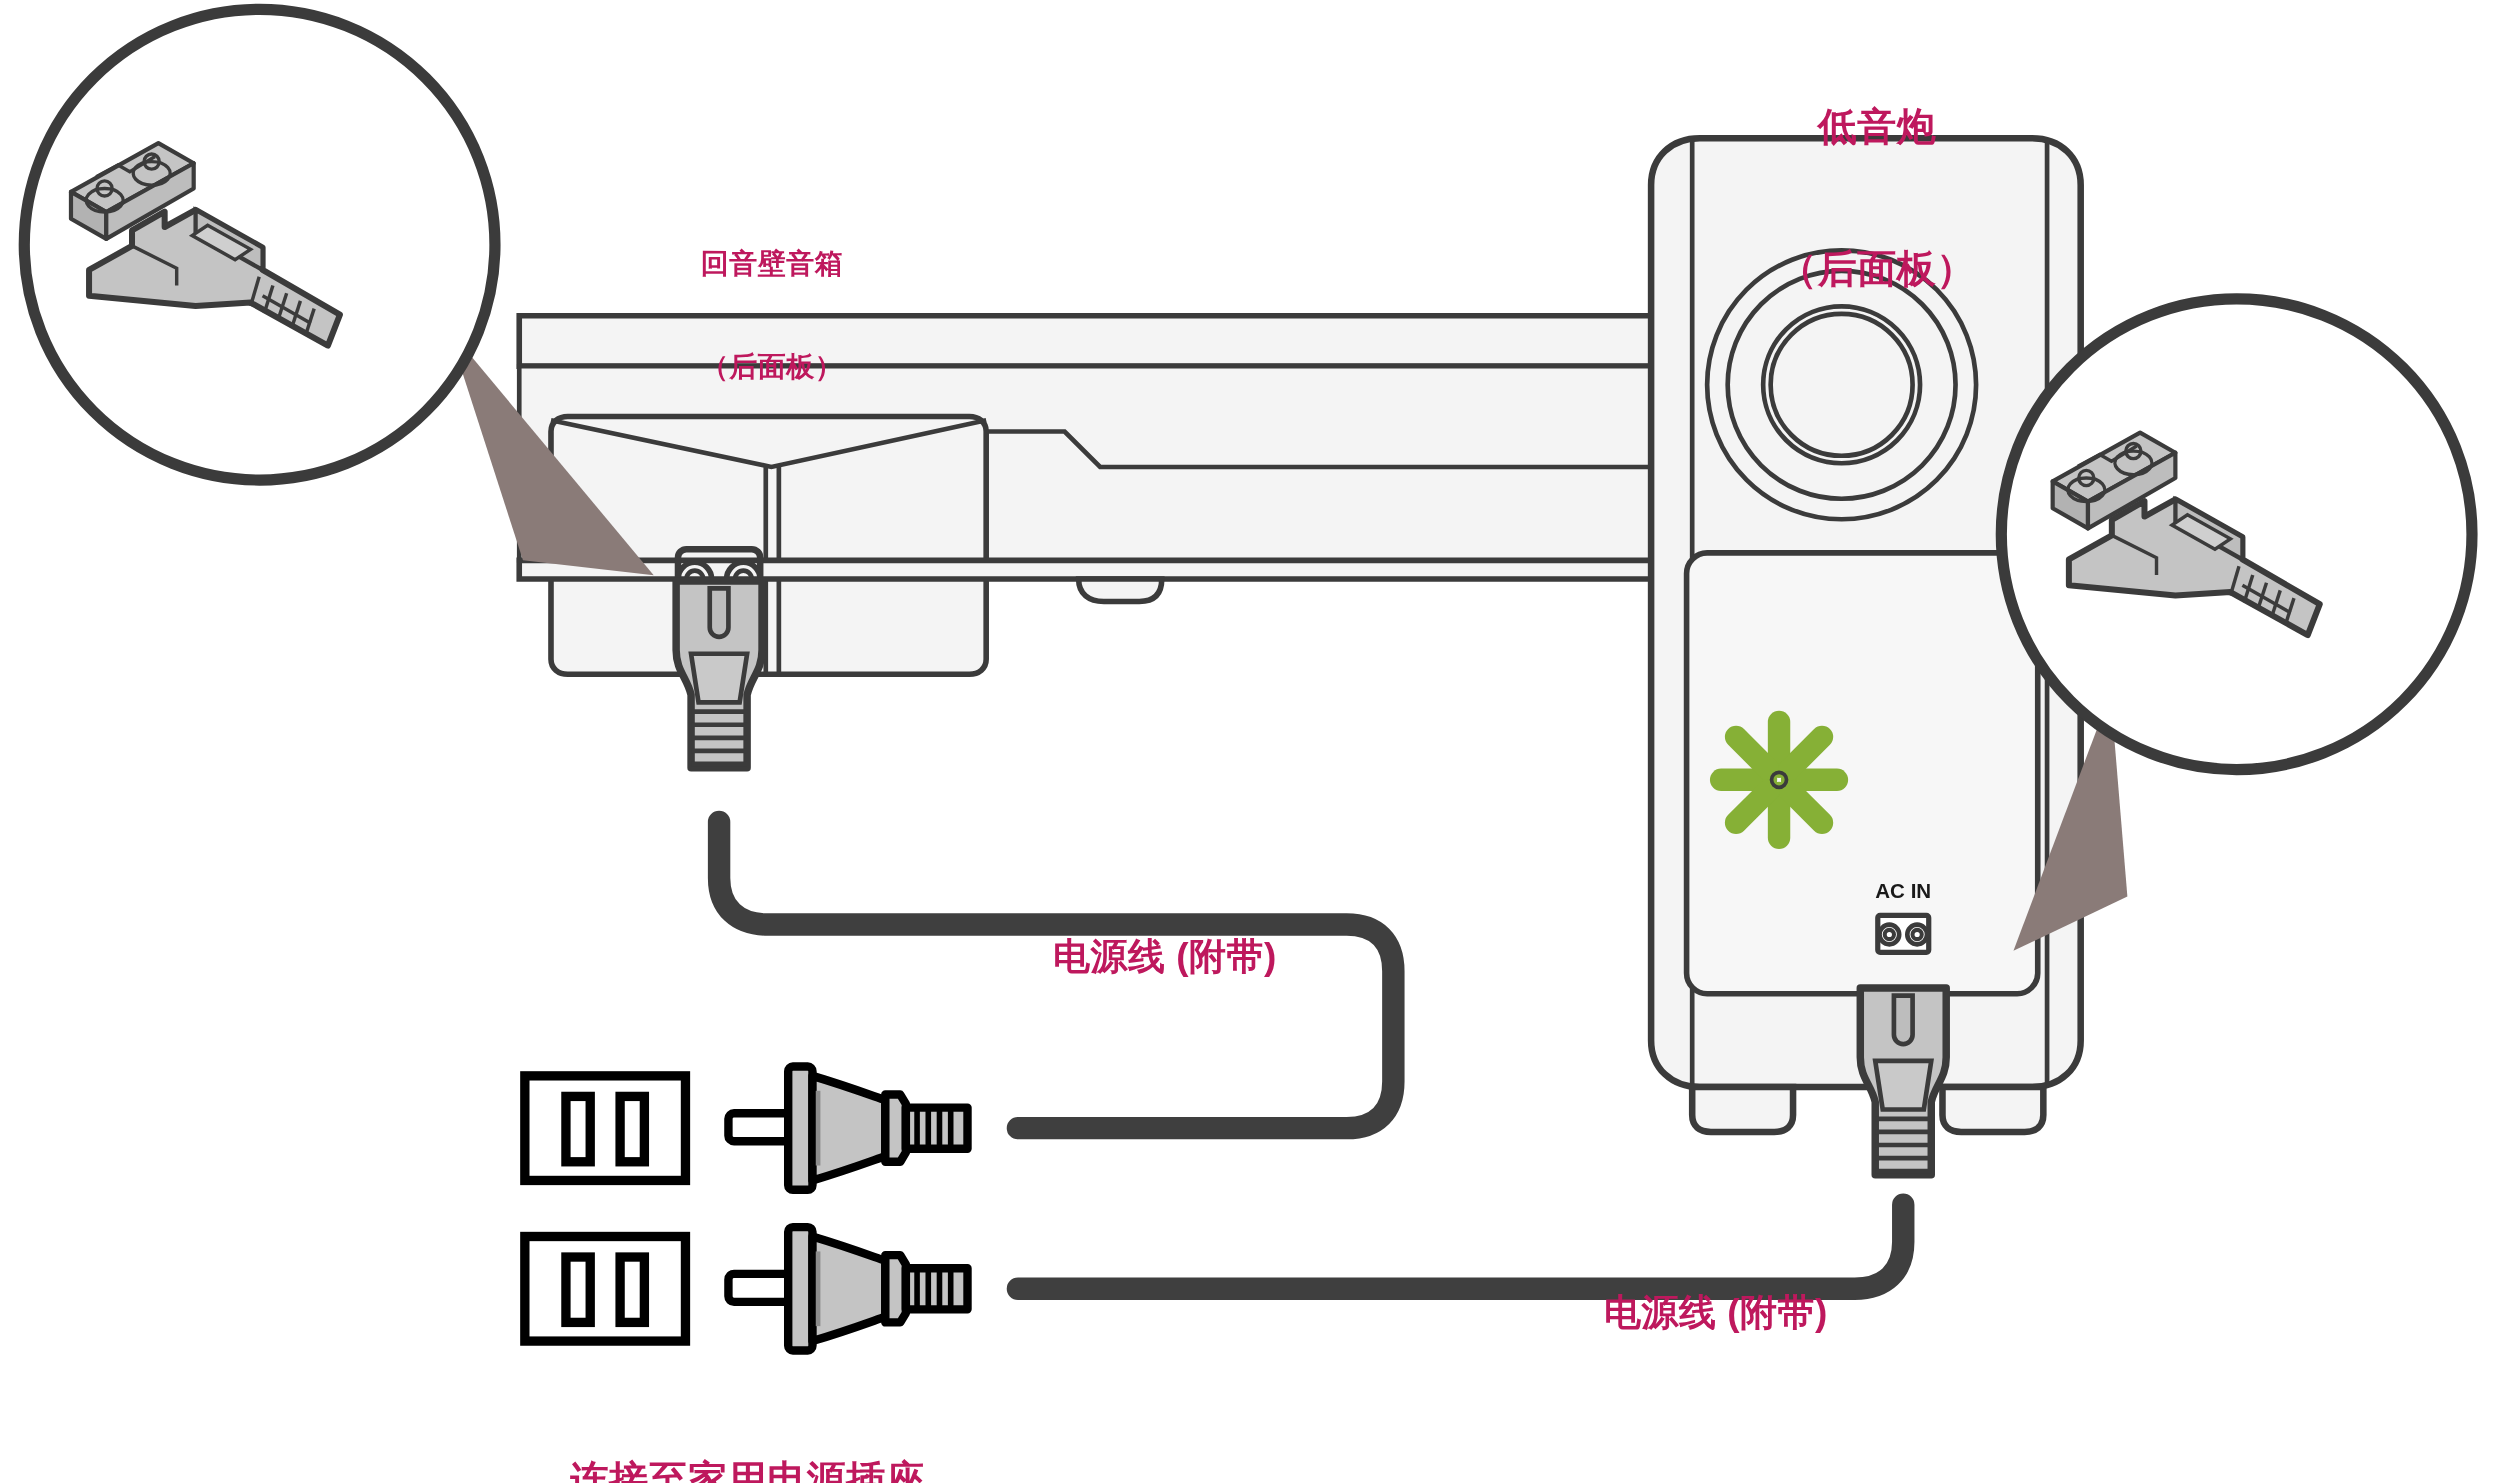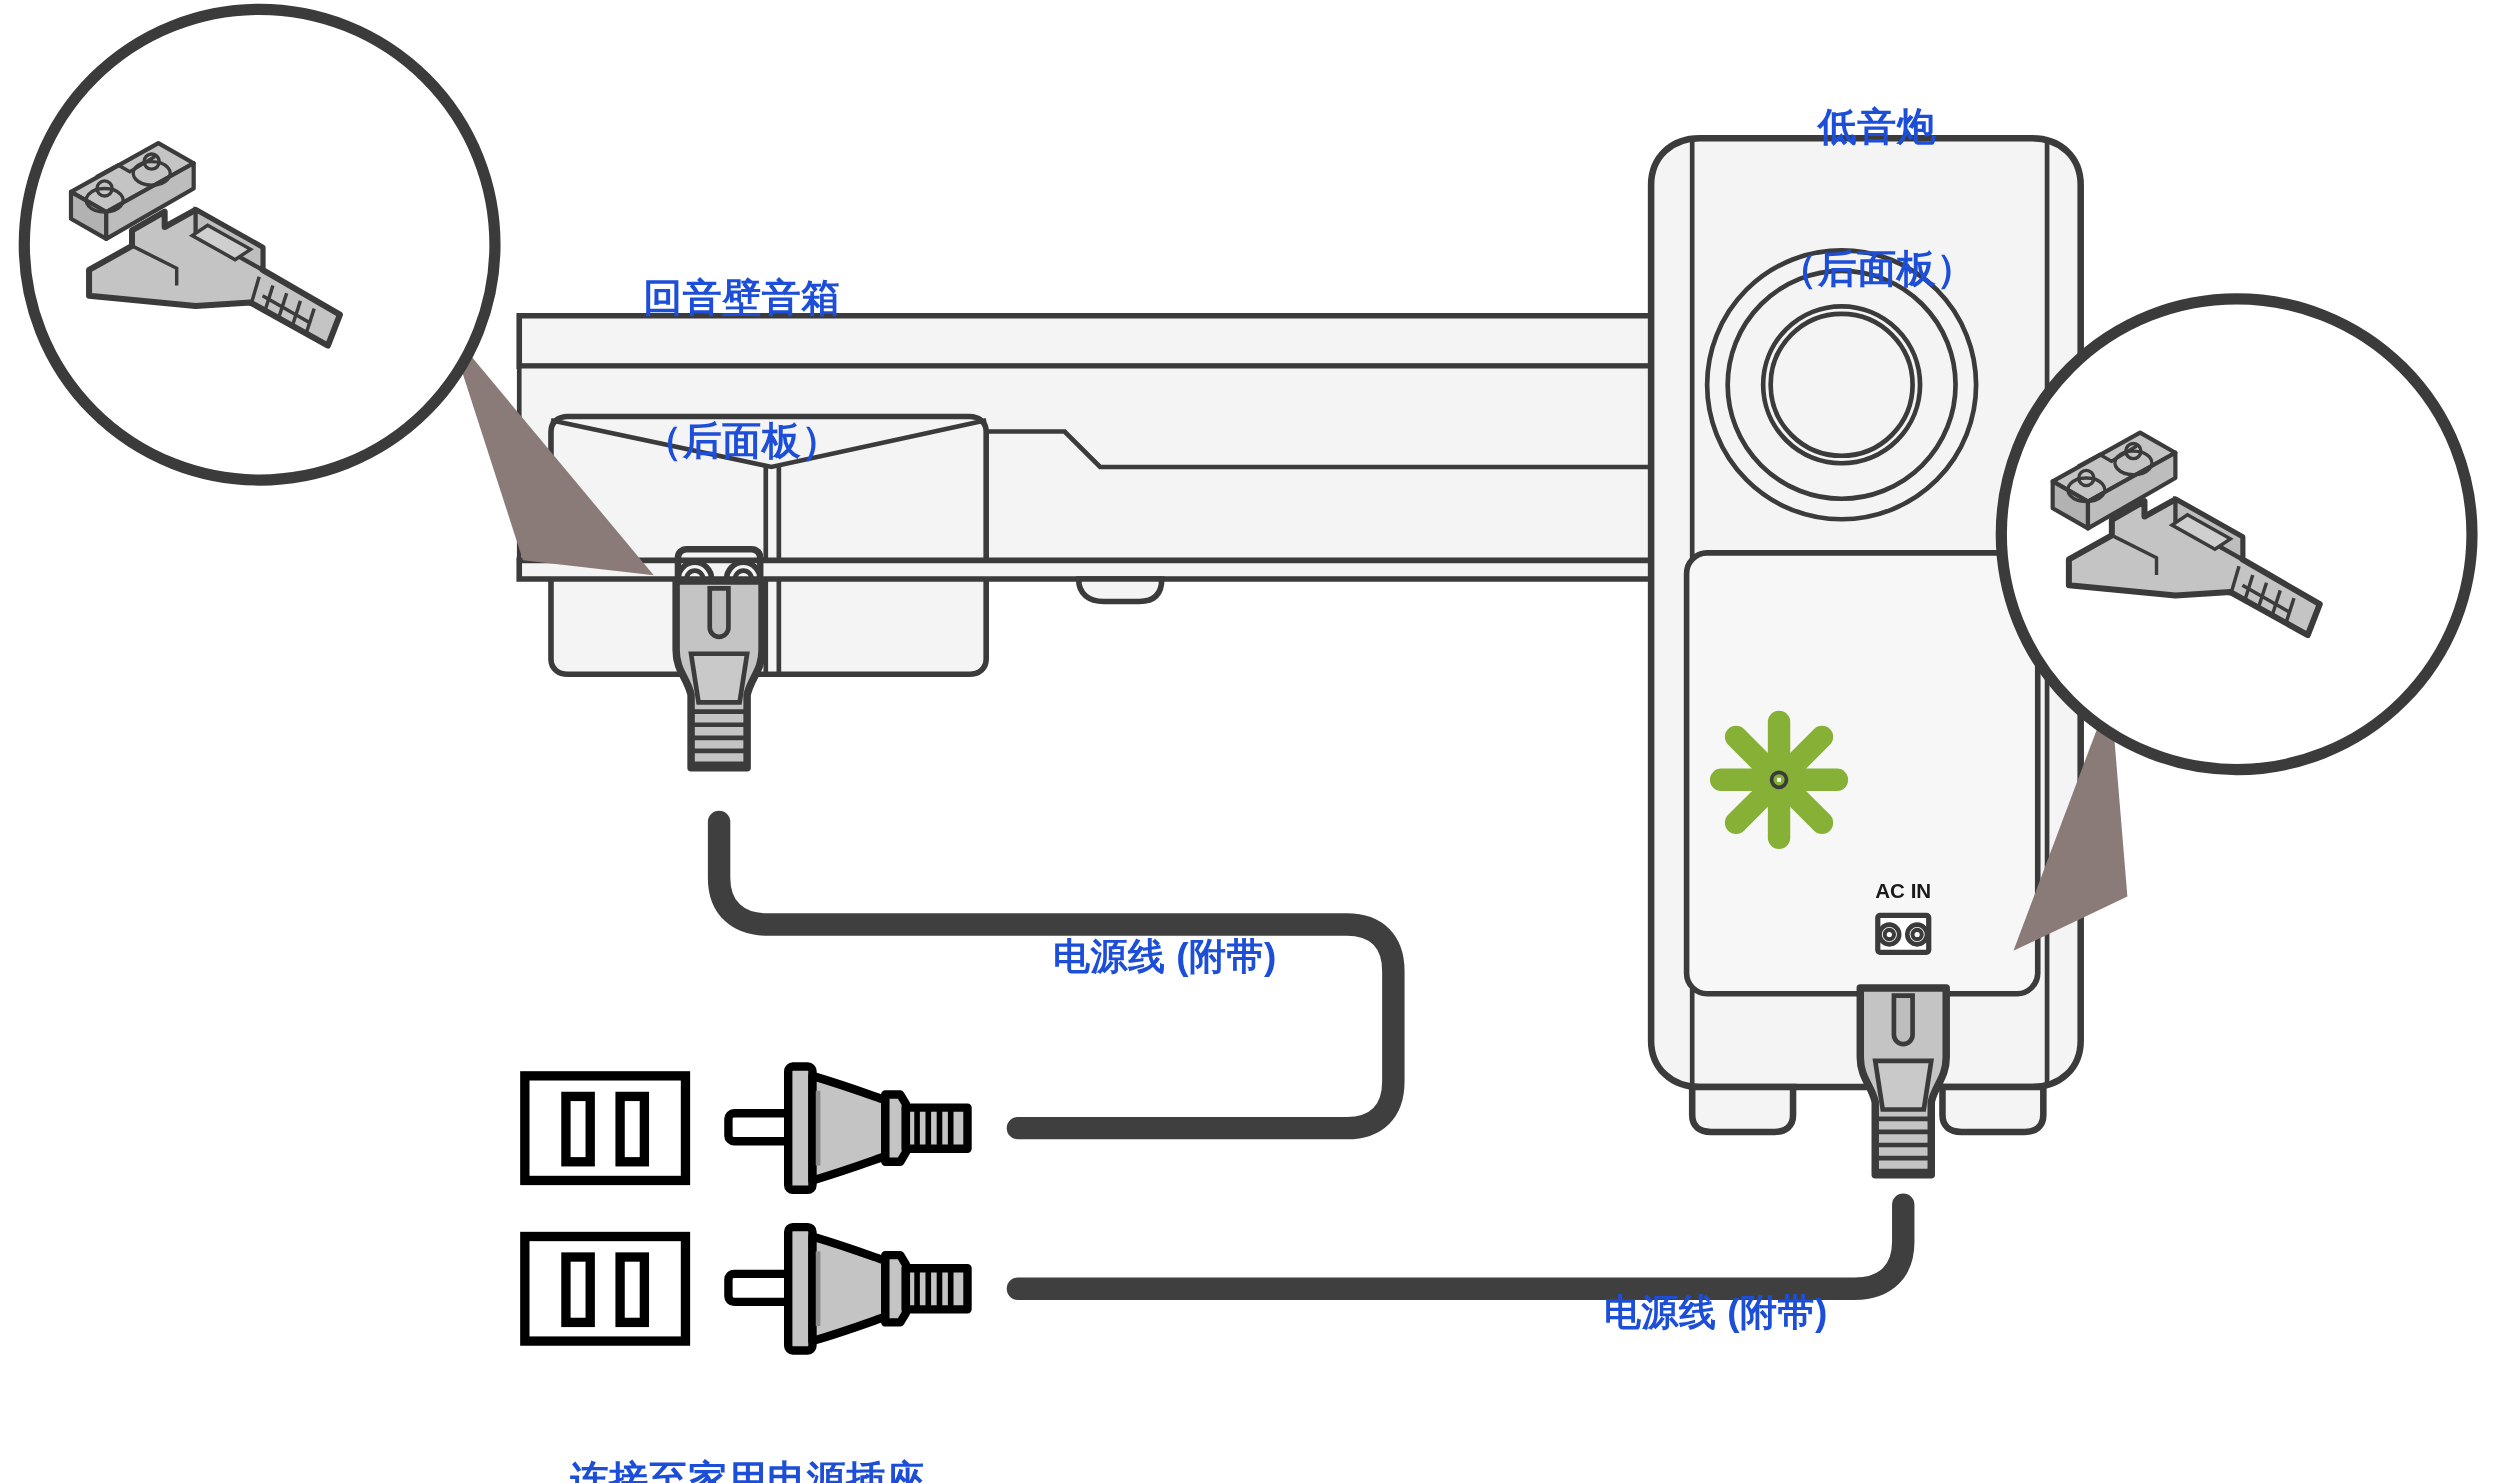--- a/index.html
+++ b/index.html
@@ -2,21 +2,21 @@
 <html style="font-size:15px"><head>
 <meta charset="utf-8">
 <style>
   html,body{margin:0;padding:0;background:#fff;}
   body{
     font-family:"Liberation Sans","DejaVu Sans",sans-serif;
     width:2500px;height:1484px;position:relative;overflow:hidden;
   }
   #stage{position:absolute;inset:0;width:2500px;height:1484px;}
   .lbl{
-    position:absolute;color:#1d4ed8;font-weight:700;
+    position:absolute;color:#be185d;font-weight:700;
     line-height:1.22;white-space:pre;letter-spacing:0.5px;
   }
   .lbl.c{text-align:center;}
   svg{display:block;}
 </style>
 </head>
 <body>
 
 <div id="stage">
 
@@ -213,21 +213,21 @@
       <g transform="translate(2198,492) scale(0.9)">
         <use href="#isoPlate"></use>
       </g>
       <g transform="translate(2208,542) scale(0.92)">
         <use href="#isoPlug"></use>
       </g>
     </g>
 
   </svg>
 
-  <div class="lbl c" style="left:546px;top:179px;width:392px;font-size:39px;">
+  <div class="lbl c" style="left:576px;top:179px;width:392px;font-size:28px;">
     <div>回音壁音箱</div>
     <div>（后面板）</div>
   </div>
 
   <div class="lbl c" style="left:1681px;top:7.5px;width:392px;font-size:39px;">
     <div>低音炮</div>
     <div>（后面板）</div>
   </div>
 
   <div class="lbl" style="left:1053px;top:934px;font-size:37px;">电源线 (附带)</div>

